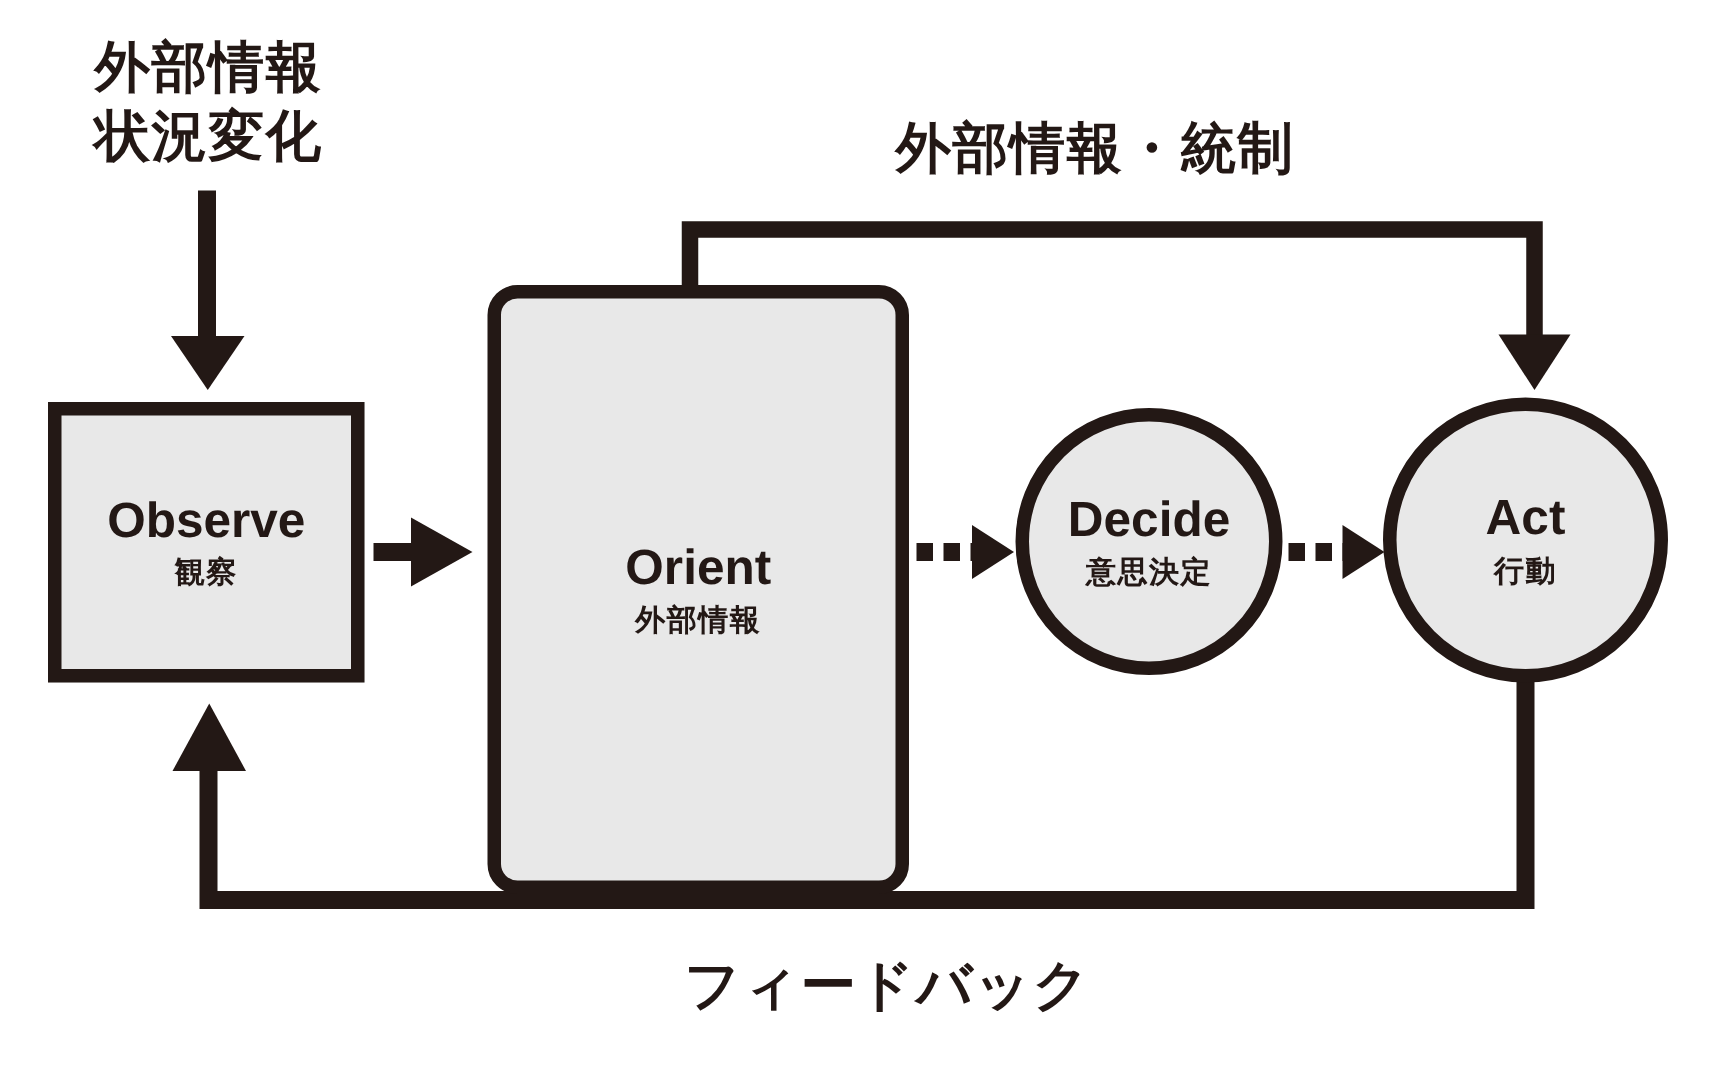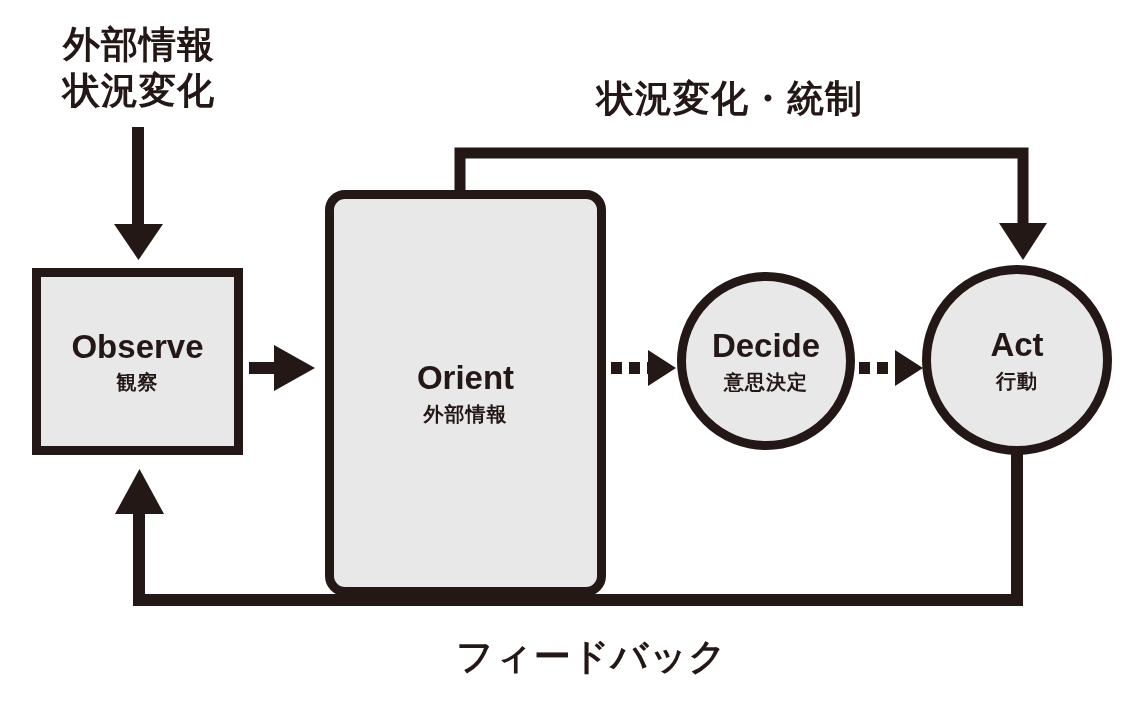--- a/index.html
+++ b/index.html
@@ -97,21 +97,21 @@
       <path d="M1017,450 L1017,600 L139,600 L139,512" stroke-width="12"></path>
       <polygon points="115,514 164,514 139.5,469"></polygon>
     </g>
   </svg>
 
   <div class="note" id="external-note">
     <div>外部情報</div>
     <div>状況変化</div>
   </div>
 
-  <div class="note" id="implicit-label">状況変化・統制</div>
+  <div class="note" id="implicit-label">外部情報・統制</div>
 
   <div class="note" id="feedback-label">フィードバック</div>
 
   <div class="node" id="node-observe">
     <div class="node-en">Observe</div>
     <div class="node-ja">観察</div>
   </div>
 
   <div class="node" id="node-orient">
     <div class="node-en">Orient</div>

